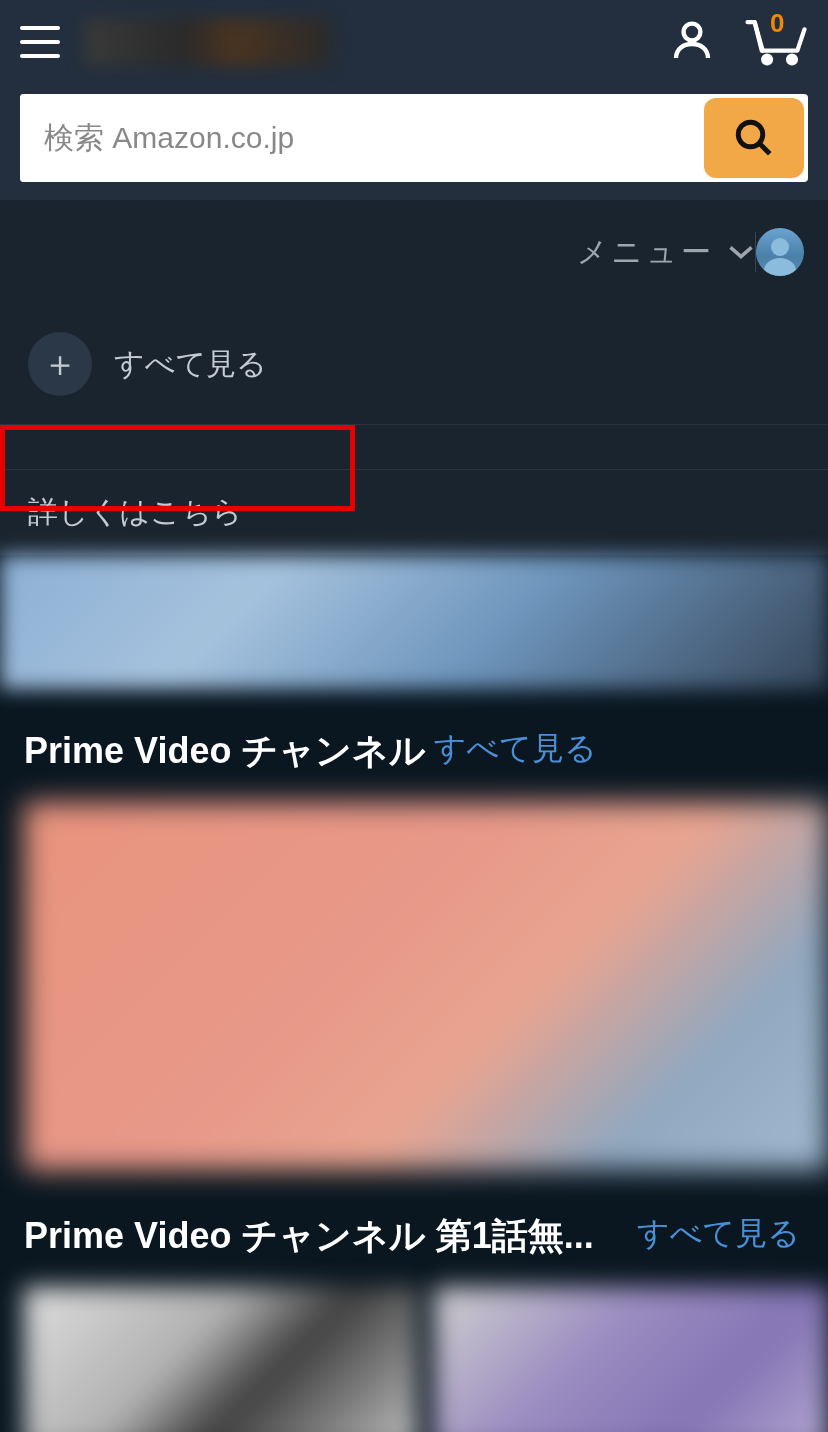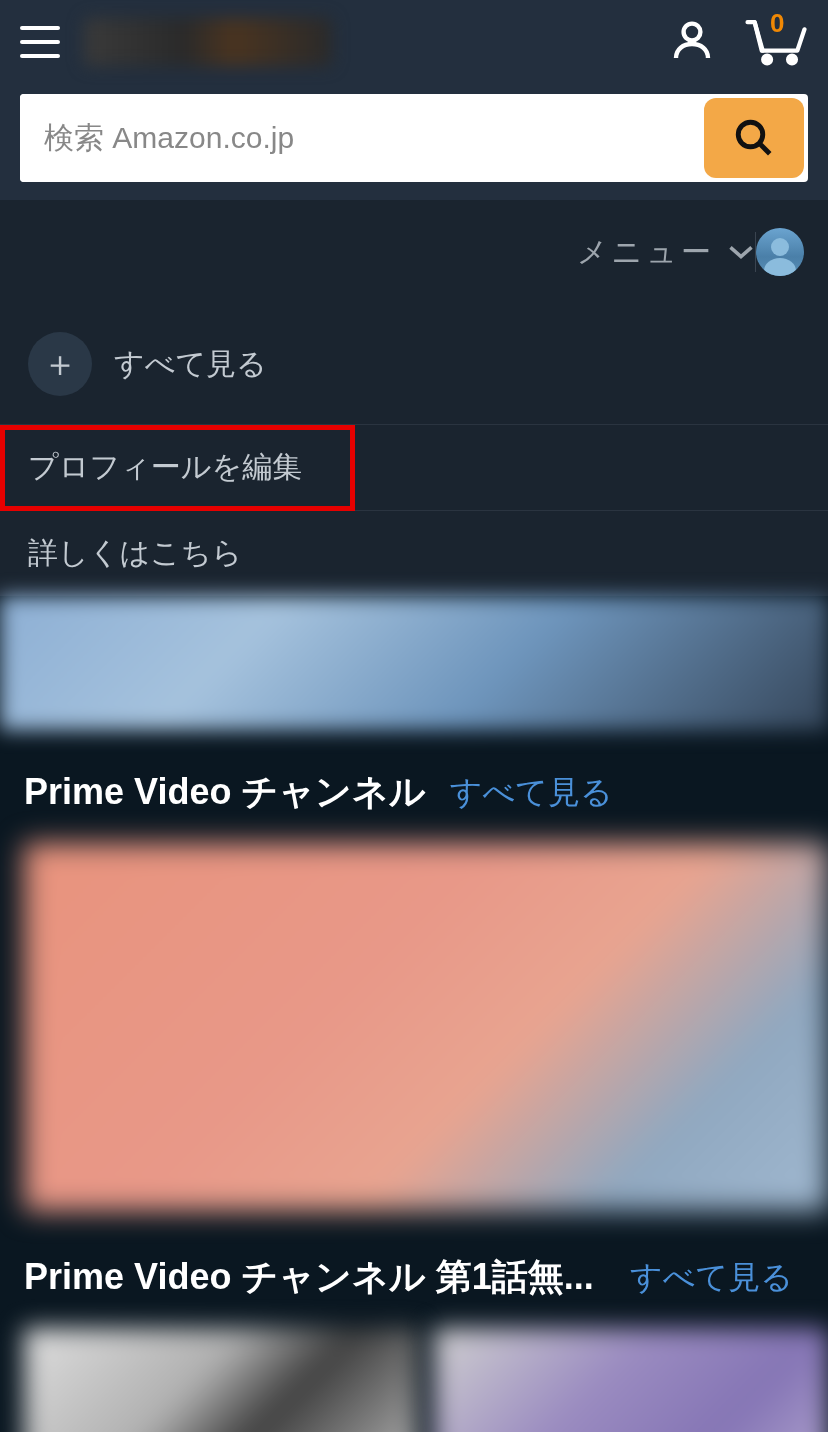--- a/index.html
+++ b/index.html
@@ -209,24 +209,24 @@
       height: 134px;
       background: linear-gradient(135deg, #8DAFD4 0%, #A5C2DD 30%, #6E95BC 60%, #35465a 100%);
       filter: blur(10px);
       position: relative;
     }
     .section {
       padding: 38px 0 0 24px;
     }
     .section-header {
       display: flex;
-      align-items: center;
-      gap: 24px;
+      align-items: flex-start;
+      gap: 8px;
       margin-bottom: 26px;
-      padding-right: 35px;
+      padding-right: 28px;
     }
     .section-title {
       color: #fff;
       font-size: 36px;
       font-weight: 700;
       white-space: nowrap;
       overflow: hidden;
       text-overflow: ellipsis;
       flex-shrink: 1;
     }
@@ -321,21 +321,20 @@
   <div class="subnav-divider"></div>
   <div class="avatar-small"></div>
 </div>
 
 <div class="dropdown-panel">
   <div class="dropdown-item first">
     <div class="plus-circle">＋</div>
     <span>すべて見る</span>
   </div>
   <div class="dropdown-item highlighted">
-    <span>プロフィールを編集</span>
     <div class="red-box"></div>
   </div>
   <div class="dropdown-item">
     <span>詳しくはこちら</span>
   </div>
 </div>
 
 <div class="hero-blur"></div>
 
 <div class="section">

